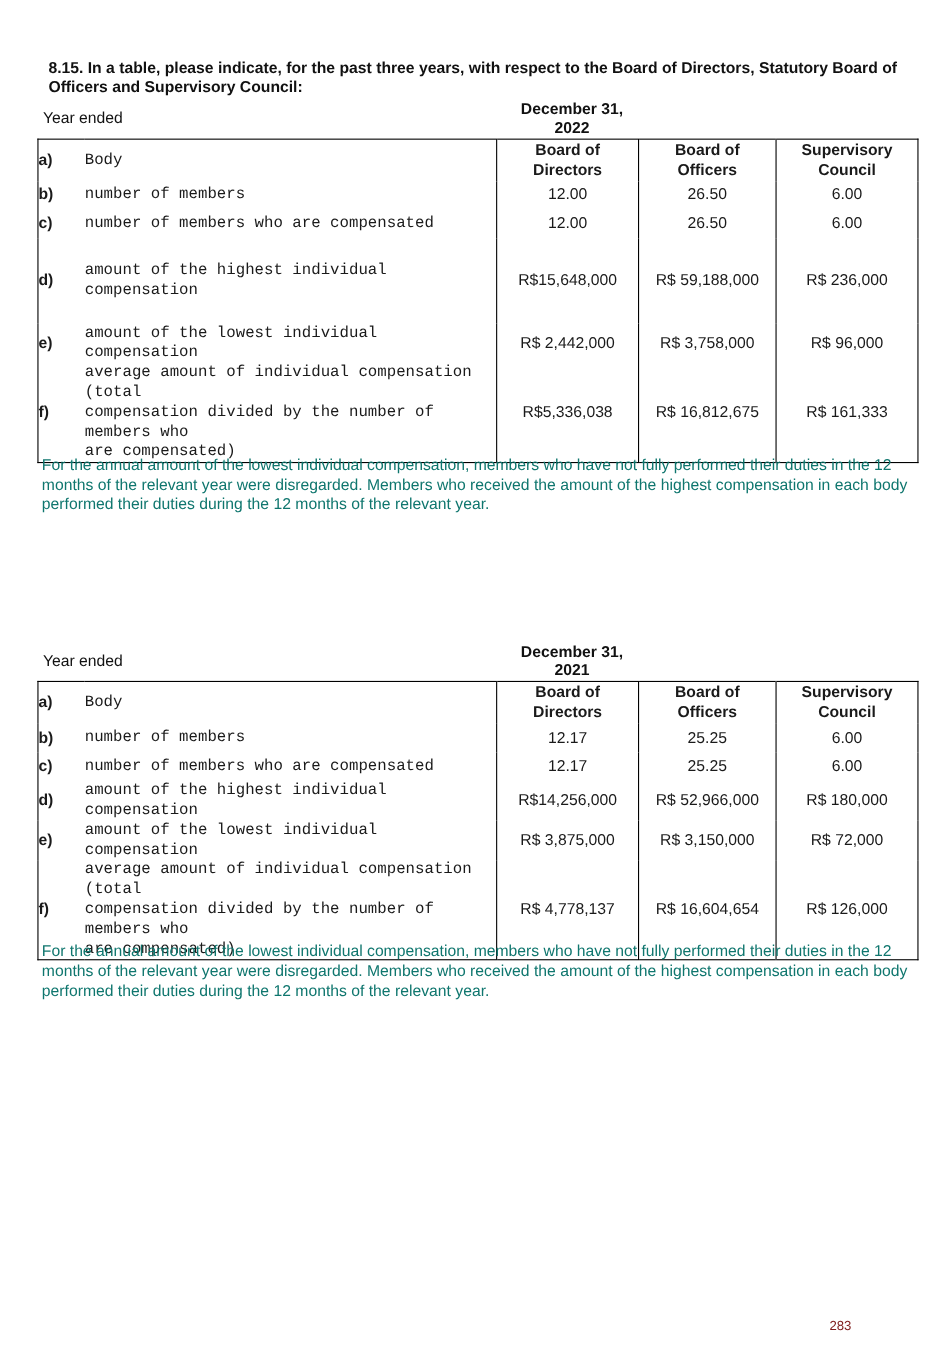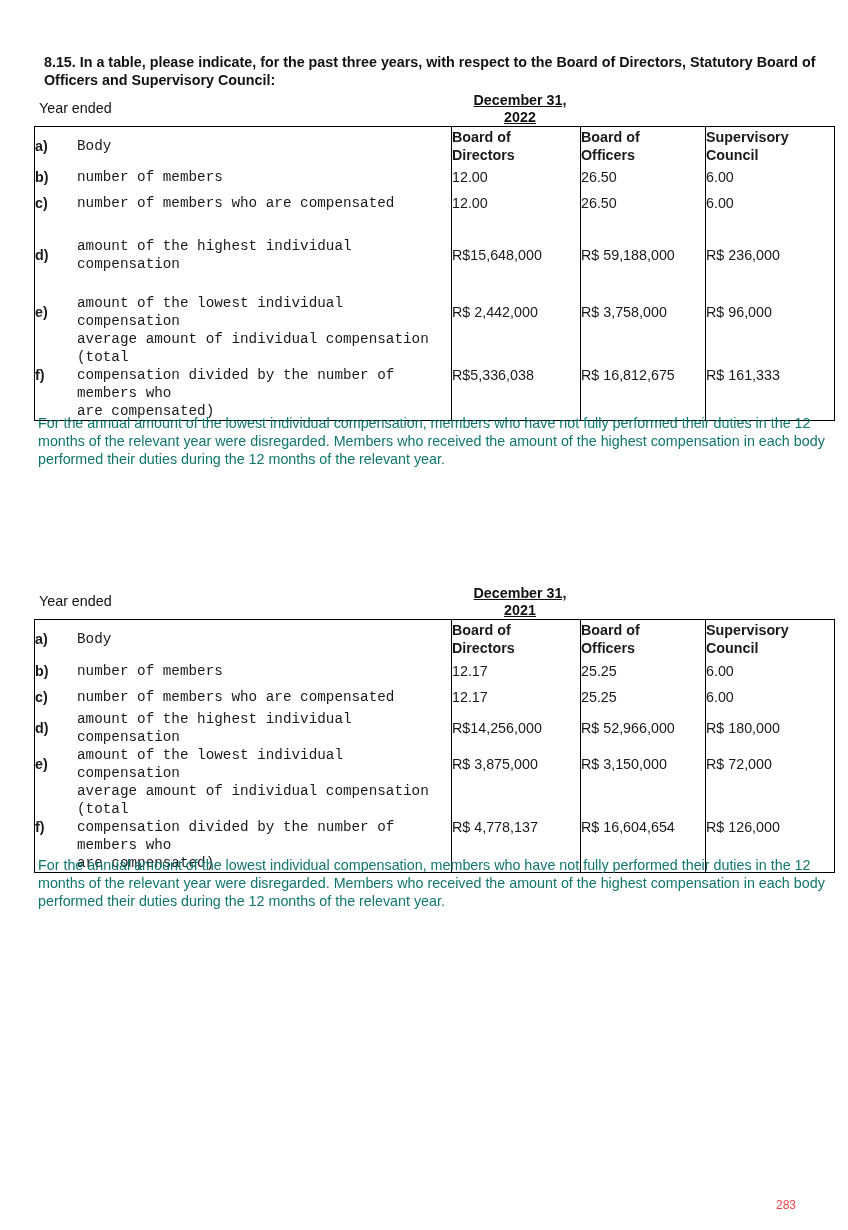--- a/index.html
+++ b/index.html
@@ -1,31 +1,31 @@
 <!DOCTYPE html>
 <html><head>
 <meta charset="utf-8">
 <style>
   html, body { margin:0; padding:0; background:#ffffff; }
   body { width:848px; height:1230px; position:relative; font-family:"Liberation Sans", sans-serif; color:#1a1a1a; overflow:hidden; }
   .heading { position:absolute; left:44px; top:41px; width:790px; font-size:14.3px; font-weight:bold; line-height:18px; color:#111;margin-top:12px; }
   .year-label { position:absolute; left:5px; font-size:14.3px; font-weight:normal; color:#111; }
-  .year-date { position:absolute; left:421px; width:130px; text-align:center; font-size:14.3px; font-weight:bold; line-height:17px; color:#111;text-decoration:underline; }
+  .year-date { position:absolute; left:421px; width:130px; text-align:center; font-size:14.3px; font-weight:bold; line-height:17px; color:#111; }
   table.comp { position:absolute; left:34px; width:801px; border-collapse:collapse; table-layout:fixed; font-size:14.3px; }
   table.comp td { padding:0; vertical-align:middle; color:#1a1a1a; }
   table.comp { border:1.5px solid #000; }
   td.letter { width:42px; padding-left:5px; font-weight:bold; }
   td.desc { width:374px; line-height:18px;font-family:Liberation Mono, monospace; }
-  td.val { text-align:left; border-left:1.5px solid #000; }
+  td.val { text-align:center; border-left:1.5px solid #000; }
   td.c1 { width:128px; }
   td.c2 { width:124px; }
   td.c3 { }
   .hdr { font-weight:bold; line-height:18px; }
   .note { position:absolute; left:38px; width:800px; font-size:14.3px; line-height:18px; color:#0f766e; }
-  .pagenum { position:absolute; left:776px; top:1198px; font-size:12px; color:#ef4444; }
+  .pagenum { position:absolute; left:754px; top:1198px; font-size:12px; color:#7f1d1d; }
 </style>
 </head>
 <body>
 
 <div class="heading">8.15. In a table, please indicate, for the past three years, with respect to the Board of Directors, Statutory Board of Officers and Supervisory Council:</div>
 
 <div>
   <div class="year-label" style="top:100px;left:39px;position:absolute;">Year ended</div>
   <div class="year-date" style="top:92px;left:455px;">
     <div>December 31,</div>

